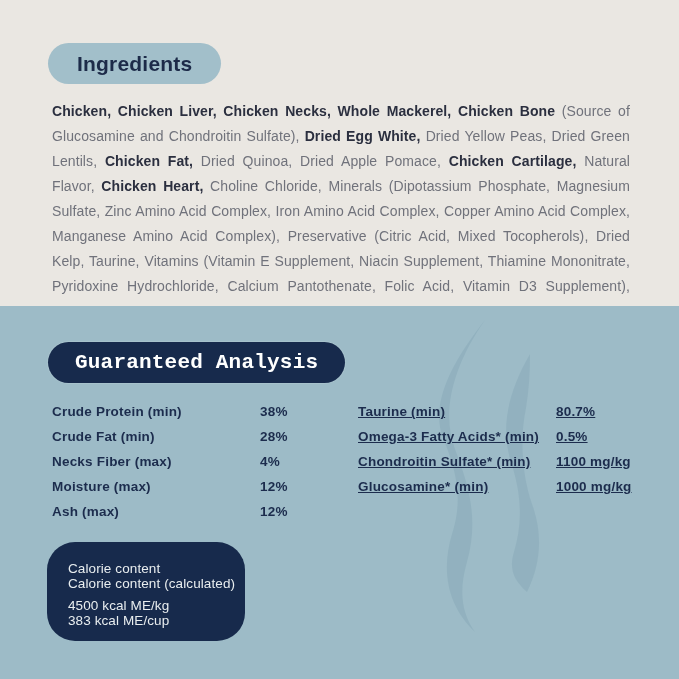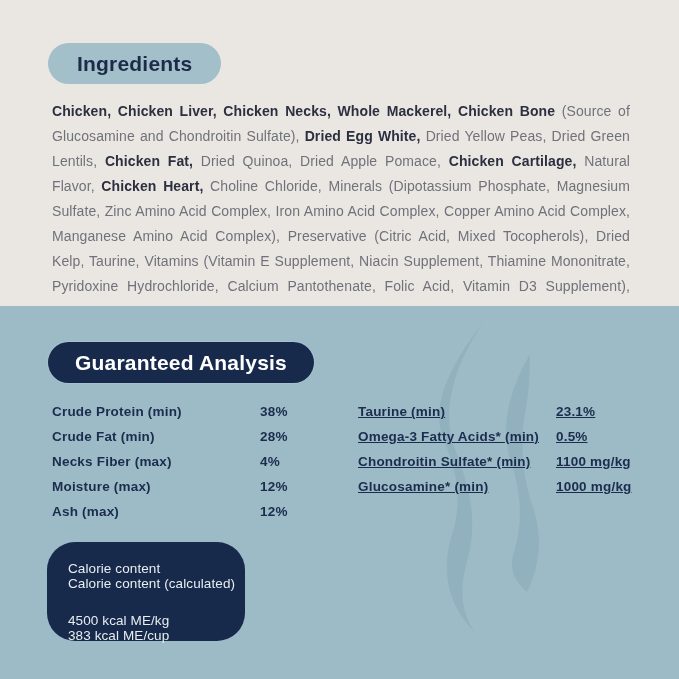--- a/index.html
+++ b/index.html
@@ -13,42 +13,42 @@
 
   .canvas{position:absolute; inset:0; width:679px; height:679px;}
 
   .top-section{position:absolute; left:0; top:0; width:679px; height:306px; background:var(--top_bg);}
   .bottom-section{position:absolute; left:0; top:306px; width:679px; height:373px; background:var(--bottom_bg);}
 
   .pill{position:absolute; height:41px; display:inline-flex; align-items:center;
         border-radius:21px; font-size:21px; font-weight:700; letter-spacing:0.2px; white-space:nowrap;}
   .pill-light{left:48px; top:43px; padding:0 29px; background:var(--pill_light); color:#1D2B49;}
   .pill-dark{left:48px; top:36px; padding:16px 27px; background:var(--navy); color:#FFFFFF;
-             box-shadow:0 0 0 1px rgba(255,255,255,0.10);}
+             box-shadow:0 0 0 1px rgba(255,255,255,0.10);font-family:Liberation Mono, monospace;}
 
   .ingredients-text{position:absolute; left:52px; top:99px; width:578px;
         font-size:14px; line-height:25px; text-align:justify; color:var(--body_text);
         letter-spacing:0.1px;}
   .seg-bold{font-weight:700; color:var(--body_bold_text);}
   .seg-regular{font-weight:400; color:var(--body_text);}
 
   .watermark{position:absolute; left:415px; top:8px; pointer-events:none;}
 
   .analysis-rows{position:absolute; display:grid; grid-auto-rows:25px; align-items:start;
         font-size:13.5px; font-weight:600; color:var(--table_text); letter-spacing:0.2px;}
   .rows-left{left:52px; top:98px; grid-template-columns:208px auto;}
   .rows-right{left:358px; top:98px; grid-template-columns:198px auto;text-decoration:underline;}
   .analysis-rows span{white-space:nowrap;}
 
   .calorie-box{position:absolute; left:47px; top:236px; width:198px; height:99px;
         background:var(--navy); border-radius:28px;}
   .calorie-inner{position:absolute; left:21px; top:19px; color:var(--light_text);
         font-size:13.5px; font-weight:500; letter-spacing:0.1px;}
   .calorie-block{line-height:15px;}
-  .calorie-block + .calorie-block{margin-top:22px;}
+  .calorie-block + .calorie-block{margin-top:7px;}
 
   .footnote{position:absolute; right:47px; top:325px; font-size:11.5px; font-weight:400;
         color:var(--footnote_text); letter-spacing:0.2px; white-space:nowrap;}
 </style>
 </head>
 <body>
 
 <div class="canvas">
 
   <div class="top-section">
@@ -81,21 +81,21 @@
       <span>Necks Fiber (max)</span>
       <span>4%</span>
       <span>Moisture (max)</span>
       <span>12%</span>
       <span>Ash (max)</span>
       <span>12%</span>
     </div>
 
     <div class="analysis-rows rows-right">
       <span>Taurine (min)</span>
-      <span>23.1%</span>
+      <span>80.7%</span>
       <span>Omega-3 Fatty Acids* (min)</span>
       <span>0.5%</span>
       <span>Chondroitin Sulfate* (min)</span>
       <span>1100 mg/kg</span>
       <span>Glucosamine* (min)</span>
       <span>1000 mg/kg</span>
     </div>
 
     <div class="calorie-box">
       <div class="calorie-inner">

